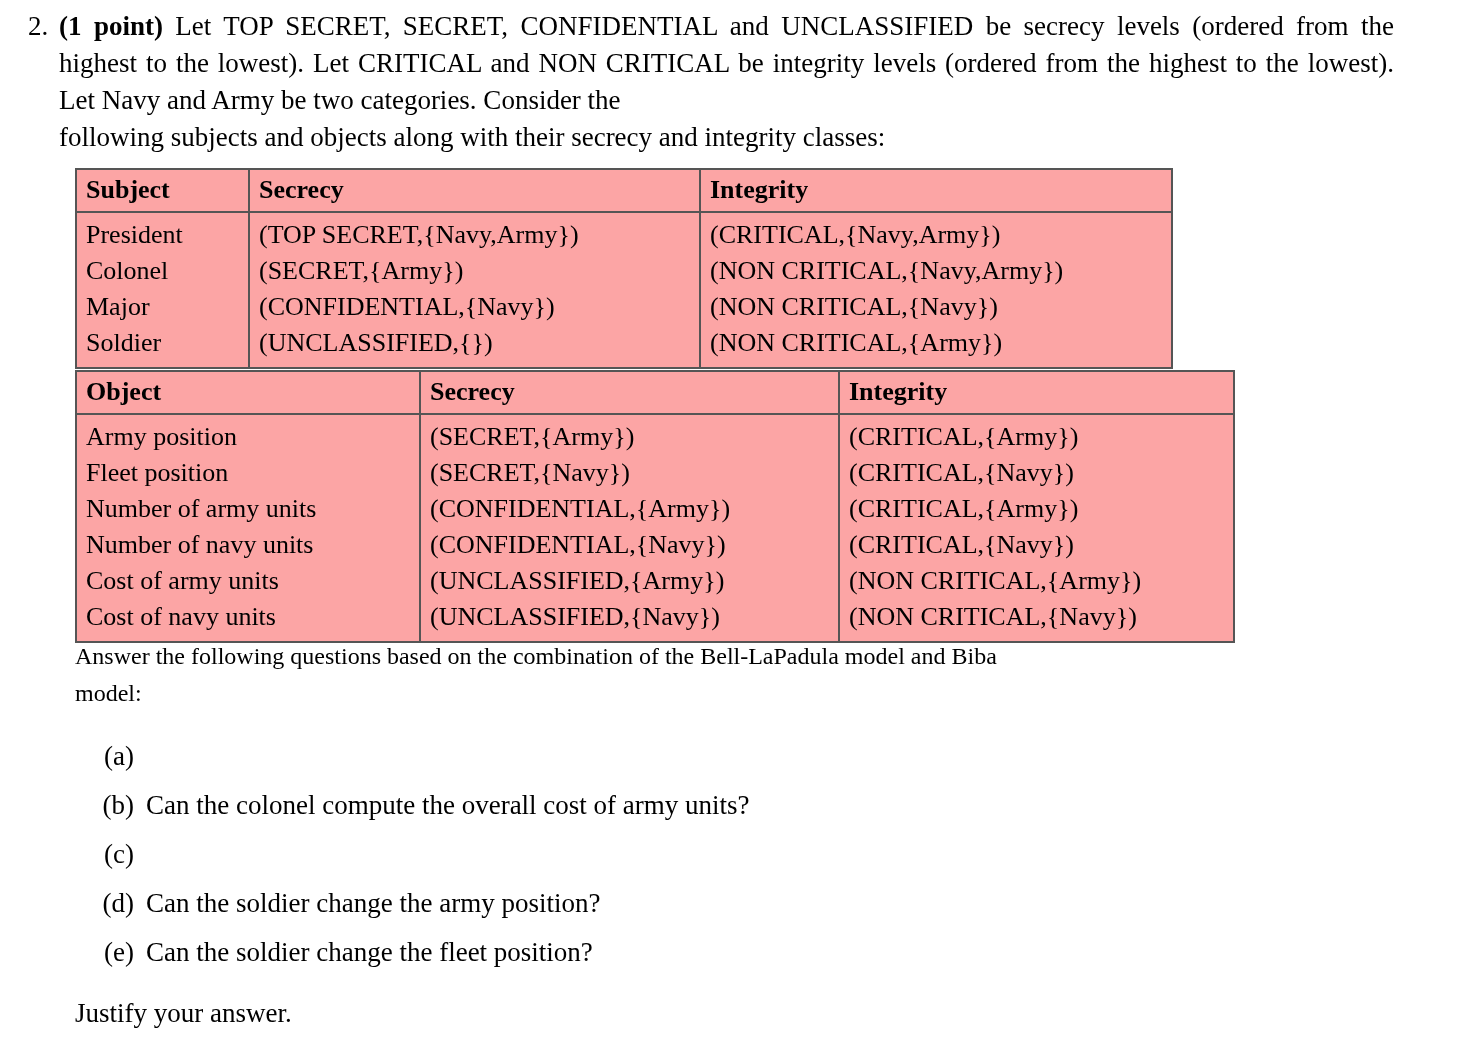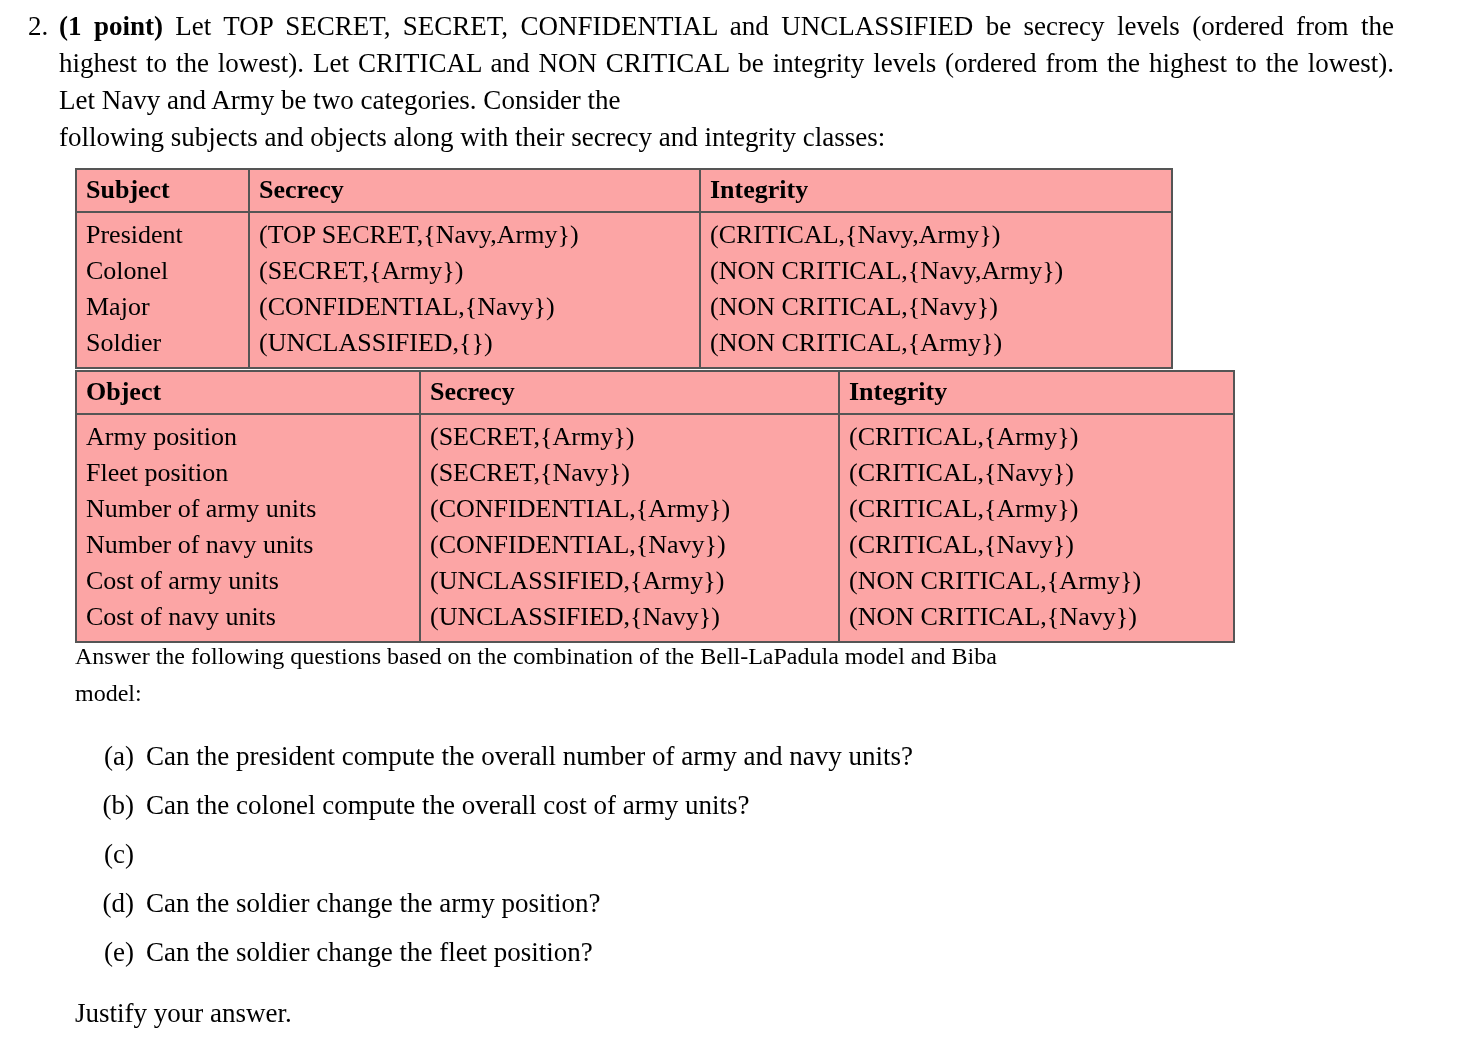--- a/index.html
+++ b/index.html
@@ -237,21 +237,20 @@
   </table>
 
   <div class="answer-intro">
     <div>Answer the following questions based on the combination of the Bell-LaPadula model and Biba</div>
     <div class="lastline">model:</div>
   </div>
 
   <div class="qlist">
     <div class="qitem">
       <span class="qlabel">(a)</span>
-      <span class="qtext">Can the president compute the overall number of army and navy units?</span>
     </div>
     <div class="qitem">
       <span class="qlabel">(b)</span>
       <span class="qtext">Can the colonel compute the overall cost of army units?</span>
     </div>
     <div class="qitem">
       <span class="qlabel">(c)</span>
     </div>
     <div class="qitem">
       <span class="qlabel">(d)</span>

